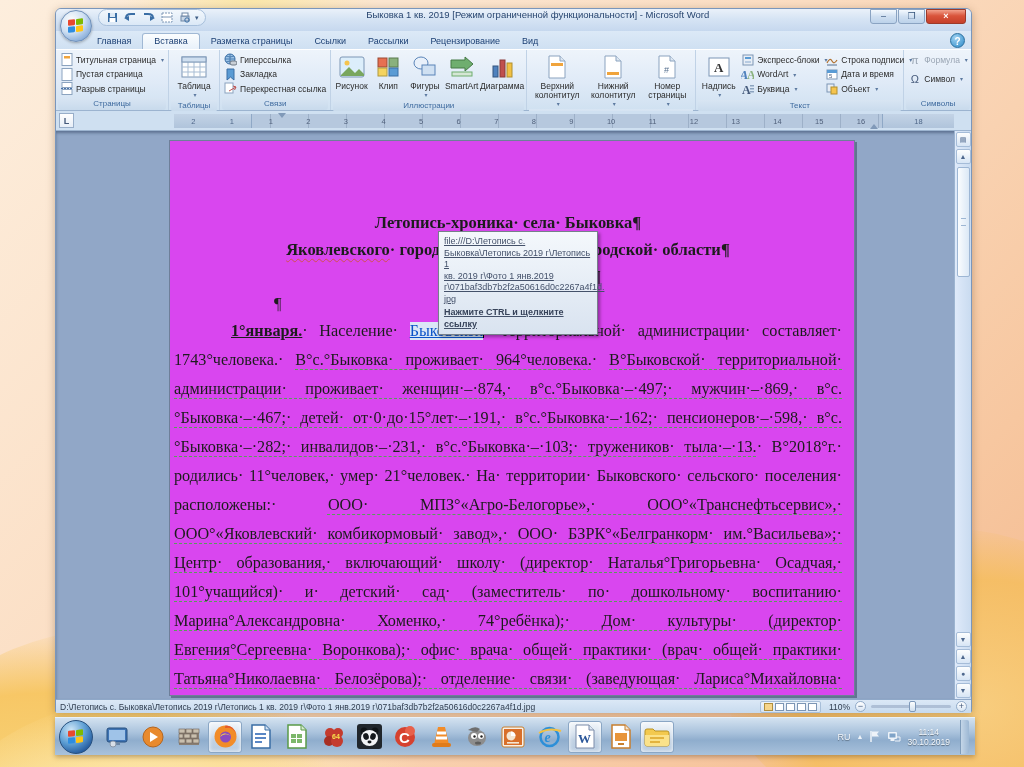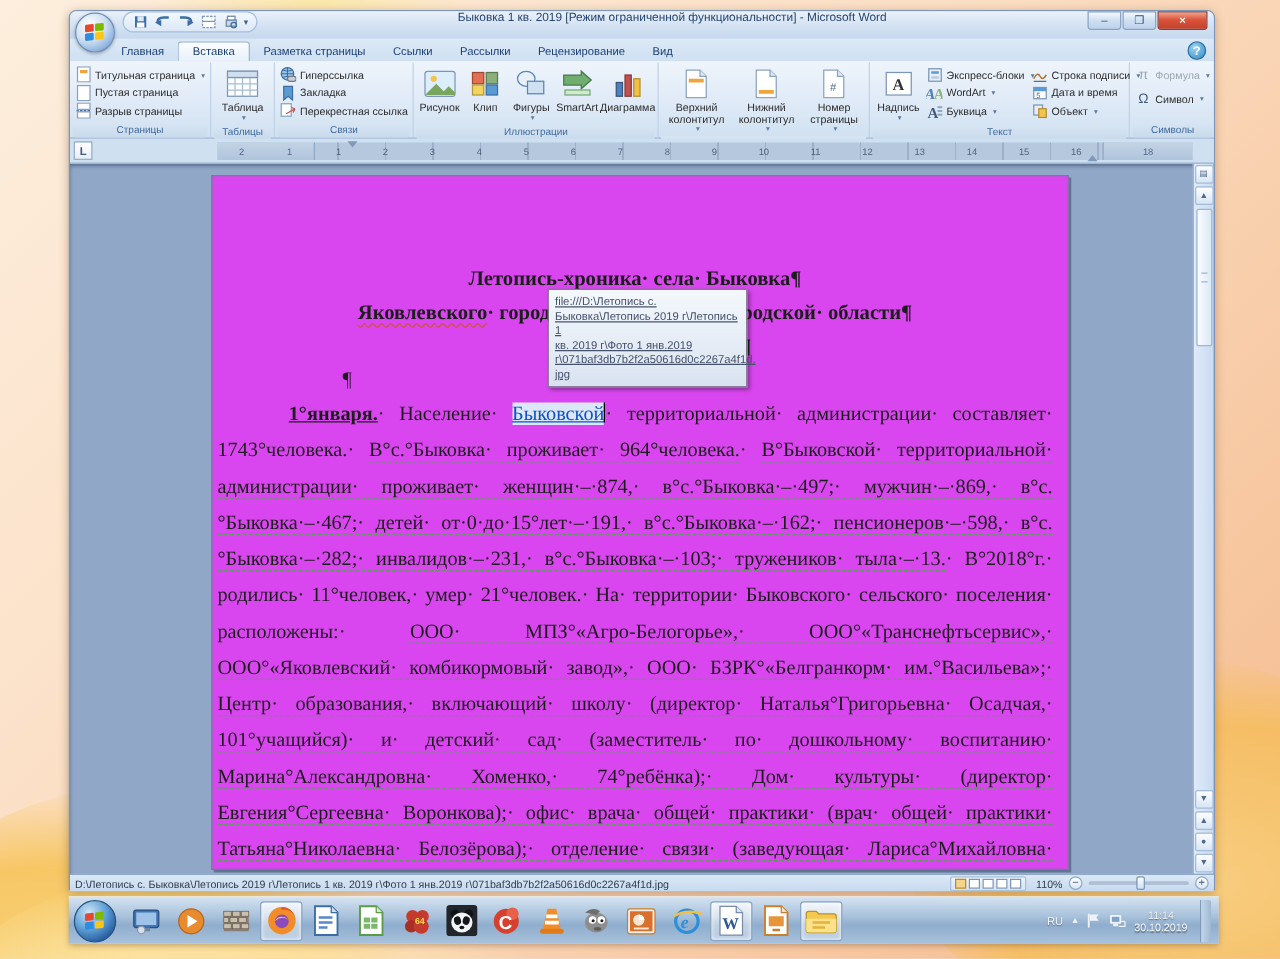--- a/index.html
+++ b/index.html
@@ -544,20 +544,21 @@
       <div class="h3line">¶</div>
       <div class="emptyline">¶</div>
       <div class="para"><span class="b">1°января.</span><span>· Население· </span><span class="link">Быковской</span><span class="caret"></span><span>· территориальной· администрации· составляет· 1743°человека.· </span><span class="gw">В°с.°Быковка· проживает· 964°человека.</span><span>· </span><span class="gw">В°Быковской· территориальной· администрации· проживает· женщин·–·874,· в°с.°Быковка·–·497;· мужчин·–·869,· в°с.°Быковка·–·467;· детей· от·0·до·15°лет·–·191,· в°с.°Быковка·–·162;· пенсионеров·–·598,· в°с.°Быковка·–·282;· инвалидов·–·231,· в°с.°Быковка·–·103;· тружеников· тыла·–·13.</span><span>· В°2018°г.· родились· 11°человек,· умер· 21°человек.· На· территории· Быковского· сельского· поселения· расположены:· </span><span class="gw">ООО· МПЗ°«Агро-Белогорье»,· ООО°«Транснефтьсервис»,· ООО°«Яковлевский· комбикормовый· завод»,· ООО· БЗРК°«Белгранкорм· им.°Васильева»;· Центр· образования,· включающий· школу· (директор· Наталья°Григорьевна· Осадчая,· 101°учащийся)· и· детский· сад· (заместитель· по· дошкольному· воспитанию· Марина°Александровна· Хоменко,· 74°ребёнка);· Дом· культуры· (директор· Евгения°Сергеевна· Воронкова);· офис· врача· общей· практики· (врач· общей· практики· Татьяна°Николаевна· Белозёрова);· отделение· связи· (заведующая· Лариса°Михайловна· Рыбась);</span></div>
 
       <div class="tooltip">
         <div>file:///D:\Летопись с.</div>
         <div>Быковка\Летопись 2019 г\Летопись 1</div>
         <div>кв. 2019 г\Фото 1 янв.2019</div>
         <div>г\071baf3db7b2f2a50616d0c2267a4f1d.</div>
         <div>jpg</div>
+        <div class="act">Нажмите CTRL и щелкните ссылку</div>
       </div>
     </div>
 
     <div class="vscroll">
       <div class="vs-btn">▤</div>
       <div class="vs-btn">▲</div>
       <div class="vs-thumb"></div>
       <div class="vs-spacer"></div>
       <div class="vs-btn">▼</div>
       <div class="vs-btn">▲</div>

